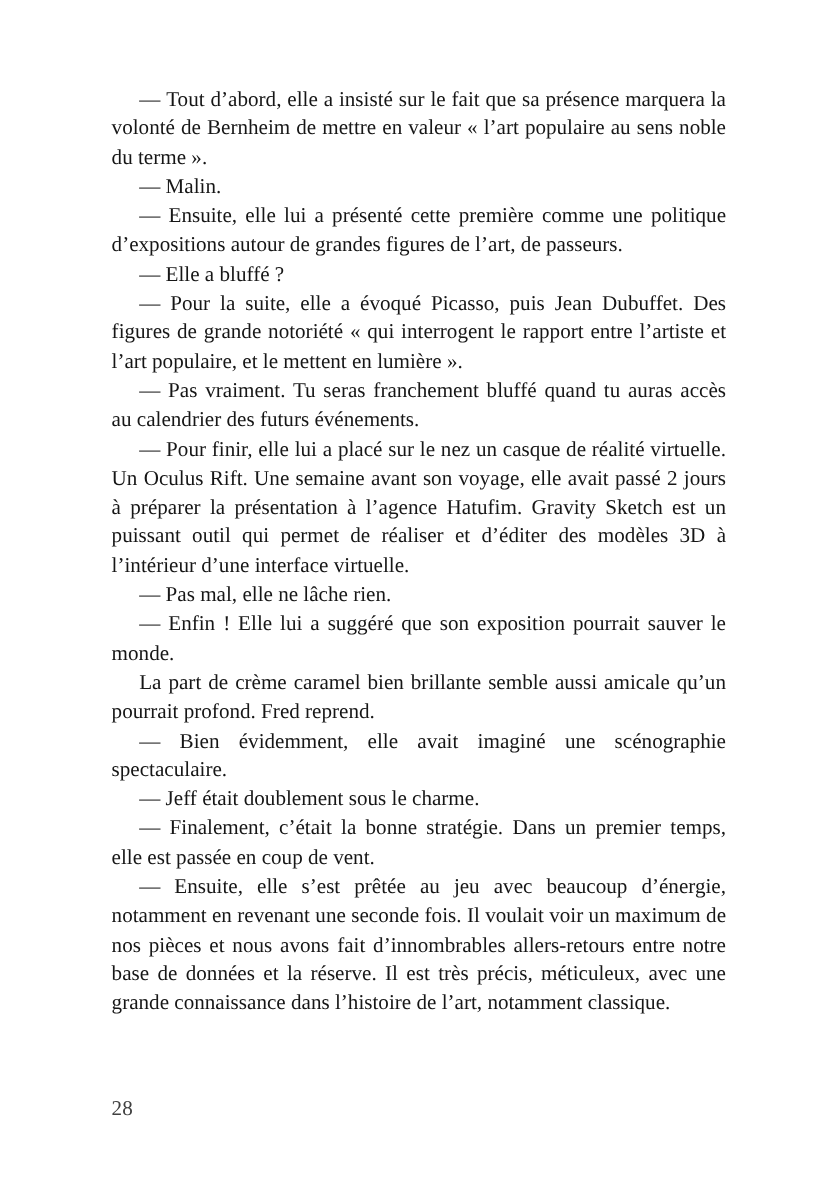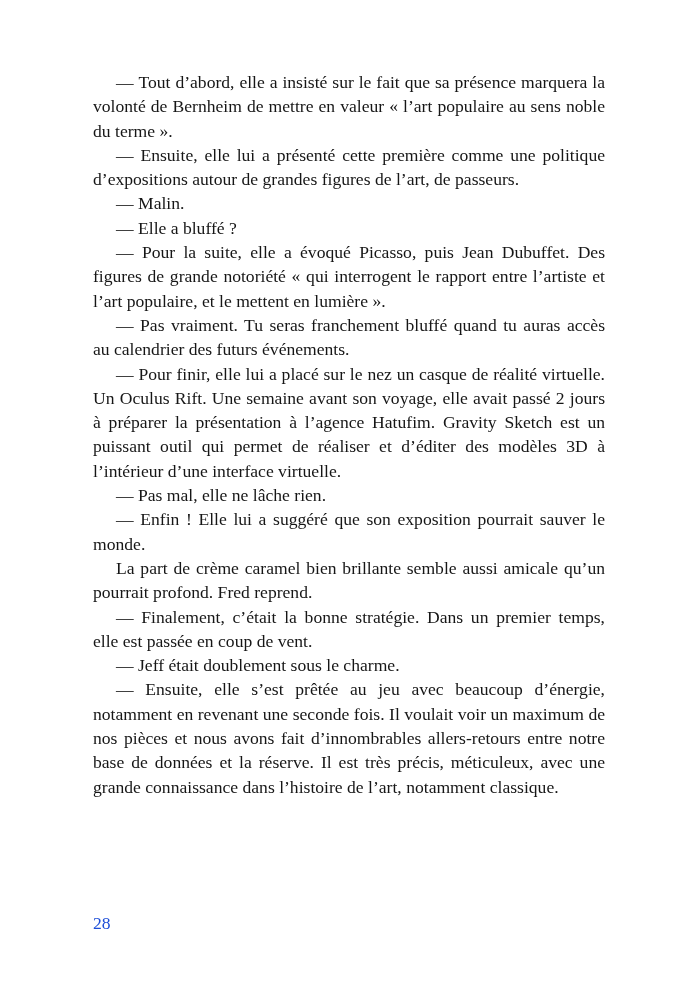--- a/index.html
+++ b/index.html
@@ -30,36 +30,37 @@
     padding: 0;
     text-indent: 23px;
   }
   .page-number {
     position: absolute;
     left: 93px;
     top: 911px;
     font-family: "Liberation Serif", "DejaVu Serif", serif;
     font-size: 17.6px;
     line-height: 24.3px;
-    color: #1d4ed8;
+    color: #404040;
   }
 </style>
 </head>
 <body>
 
 <div class="page">
   <div class="text-block" id="text-block">
       <p class="para">—&nbsp;Tout d’abord, elle a insisté sur le fait que sa présence marquera la volonté de Bernheim de mettre en valeur «&nbsp;l’art populaire au sens noble du terme&nbsp;».</p>
+      <p class="para">—&nbsp;Malin.</p>
       <p class="para">—&nbsp;Ensuite, elle lui a présenté cette première comme une politique d’expositions autour de grandes figures de l’art, de passeurs.</p>
-      <p class="para">—&nbsp;Malin.</p>
       <p class="para">—&nbsp;Elle a bluffé&nbsp;?</p>
       <p class="para">—&nbsp;Pour la suite, elle a évoqué Picasso, puis Jean Dubuffet. Des figures de grande notoriété «&nbsp;qui interrogent le rapport entre l’artiste et l’art populaire, et le mettent en lumière&nbsp;».</p>
       <p class="para">—&nbsp;Pas vraiment. Tu seras franchement bluffé quand tu auras accès au calendrier des futurs événements.</p>
       <p class="para">—&nbsp;Pour finir, elle lui a placé sur le nez un casque de réalité virtuelle. Un Oculus Rift. Une semaine avant son voyage, elle avait passé 2 jours à préparer la présentation à l’agence Hatufim. Gravity Sketch est un puissant outil qui permet de réaliser et d’éditer des modèles 3D à l’intérieur d’une interface virtuelle.</p>
       <p class="para">—&nbsp;Pas mal, elle ne lâche rien.</p>
       <p class="para">—&nbsp;Enfin&nbsp;! Elle lui a suggéré que son exposition pourrait sauver le monde.</p>
       <p class="para">La part de crème caramel bien brillante semble aussi amicale qu’un pourrait profond. Fred reprend.</p>
+      <p class="para">—&nbsp;Bien évidemment, elle avait imaginé une scénographie spectaculaire.</p>
+      <p class="para">—&nbsp;Jeff était doublement sous le charme.</p>
       <p class="para">—&nbsp;Finalement, c’était la bonne stratégie. Dans un premier temps, elle est passée en coup de vent.</p>
-      <p class="para">—&nbsp;Jeff était doublement sous le charme.</p>
       <p class="para">—&nbsp;Ensuite, elle s’est prêtée au jeu avec beaucoup d’énergie, notamment en revenant une seconde fois. Il voulait voir un maximum de nos pièces et nous avons fait d’innombrables allers-retours entre notre base de données et la réserve. Il est très précis, méticuleux, avec une grande connaissance dans l’histoire de l’art, notamment classique.</p>
     </div>
   <div class="page-number">28</div>
 </div>
 
 </body></html>

